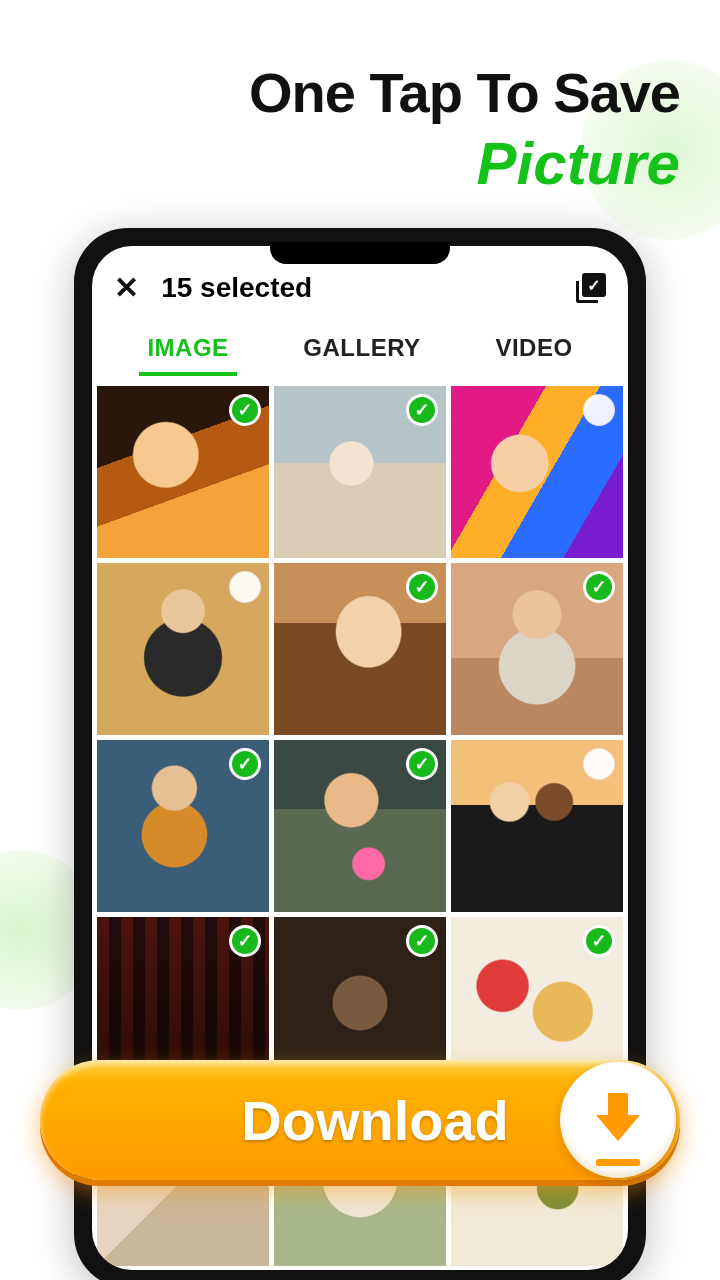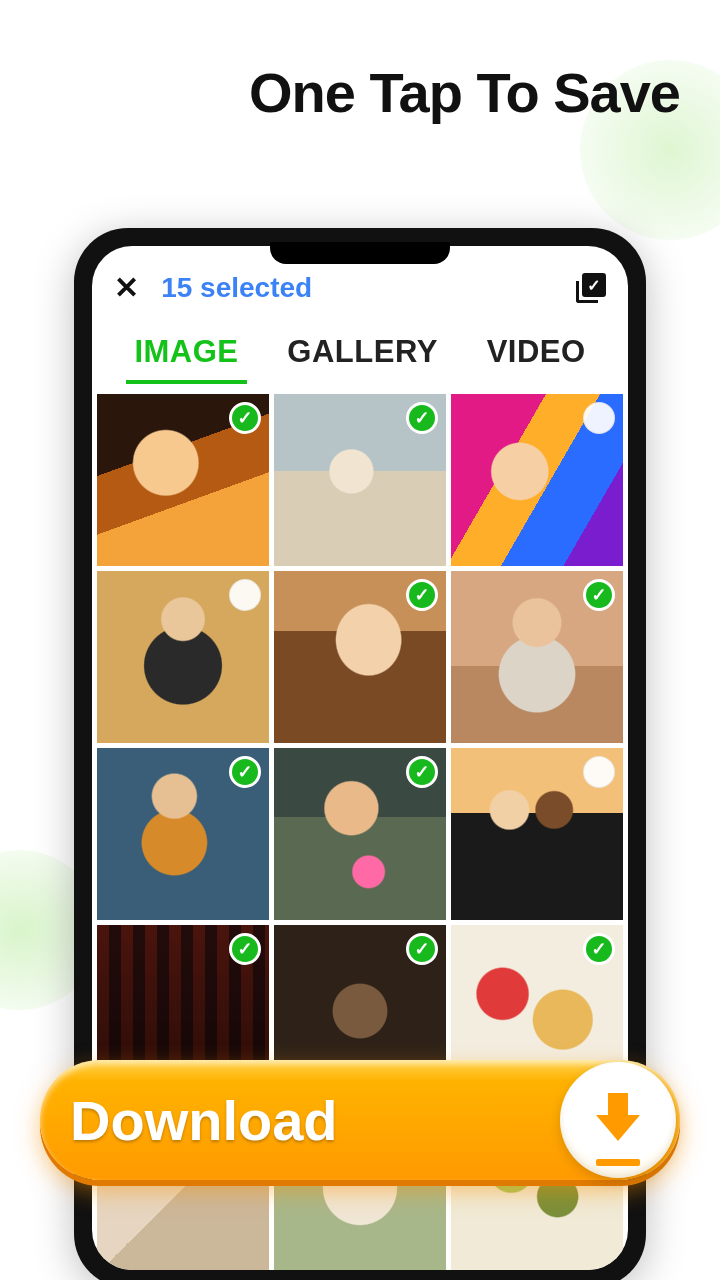--- a/index.html
+++ b/index.html
@@ -86,21 +86,21 @@
   .close-x {
     font-size: 30px;
     font-weight: 700;
     color: #111;
     line-height: 1;
     cursor: pointer;
   }
   .selected-count {
     font-size: 28px;
     font-weight: 600;
-    color: #3b82f6;
+    color: #000000;
     flex: 1;
   }
   .select-all-icon {
     width: 30px; height: 30px;
     position: relative;
   }
   .select-all-icon .back {
     position: absolute;
     bottom: 0; left: 0;
     width: 22px; height: 22px;
@@ -121,21 +121,21 @@
     color: #fff;
     font-size: 16px;
     font-weight: 900;
   }
   .tabs {
     display: flex;
     justify-content: space-around;
     padding: 10px 18px 0 18px;
   }
   .tab {
-    font-size: 31px;
+    font-size: 24px;
     font-weight: 700;
     color: #222;
     padding: 6px 8px 10px 8px;
     cursor: pointer;
     letter-spacing: 0.5px;
   }
   .tab.active {
     color: #14c21a;
     border-bottom: 4px solid #14c21a;
   }
@@ -196,20 +196,21 @@
     bottom: 100px;
     left: 50%;
     transform: translateX(-50%);
     width: 640px;
     height: 120px;
     border-radius: 60px;
     background: linear-gradient(180deg,#ffd24a 0%,#ffb200 18%,#ff9a00 100%);
     box-shadow: 0 6px 0 #e07a00, 0 10px 24px rgba(255,150,0,0.5), inset 0 4px 6px rgba(255,255,255,0.6);
     display: flex;
     align-items: center;
+    justify-content: center;
     gap: 30px;
     cursor: pointer;
     z-index: 20;
   }
   .download-label {
     color: #fff;
     font-size: 56px;
     font-weight: 800;
     text-shadow: 0 2px 3px rgba(0,0,0,0.25);
     padding-left: 30px;
@@ -252,20 +253,21 @@
   }
 </style>
 </head>
 <body>
 
 <div class="bg-circle-1"></div>
 <div class="bg-circle-2"></div>
 
 <div class="headline">
   <div class="headline-line1">One Tap To Save</div>
+  <div class="headline-line2">Picture</div>
 </div>
 
 <div class="phone">
   <div class="notch"></div>
   <div class="screen">
 
     <div class="app-header">
       <span class="close-x">✕</span>
       <span class="selected-count">15 selected</span>
       <span class="select-all-icon">

